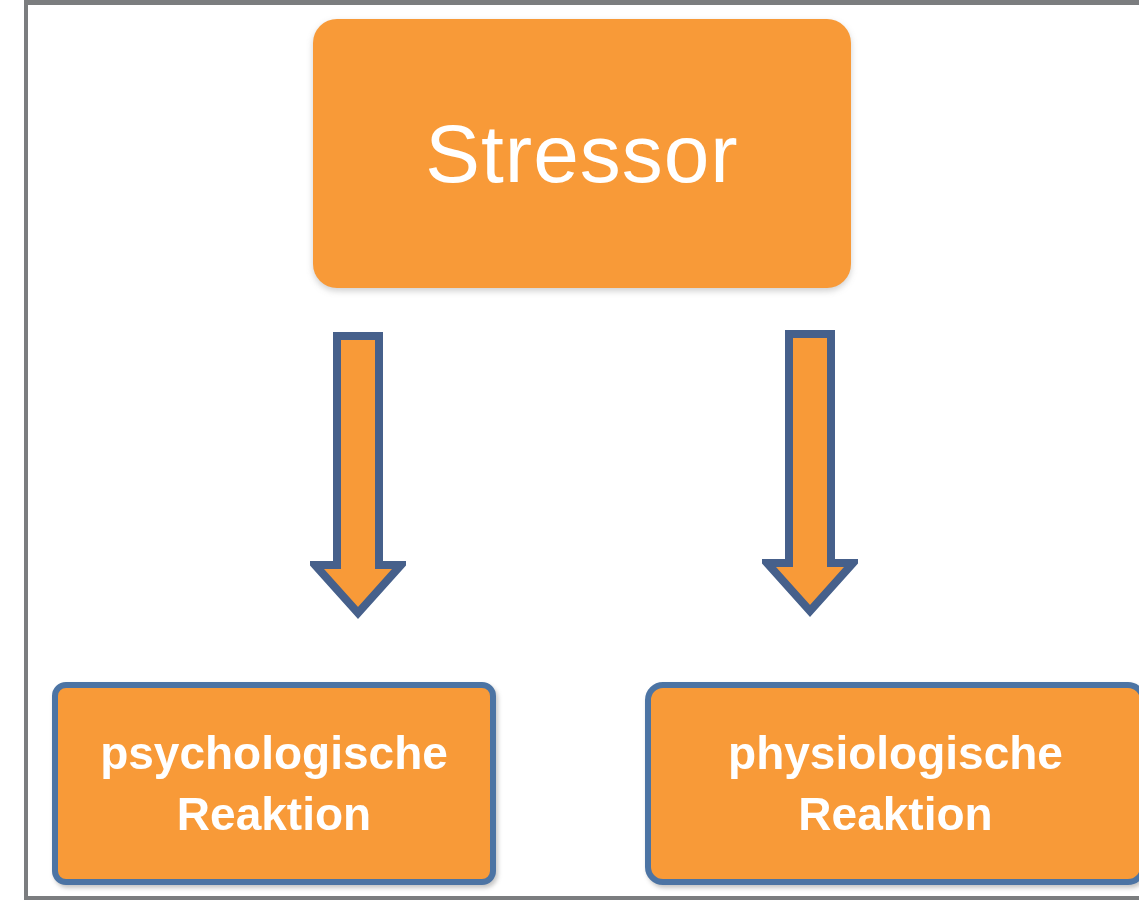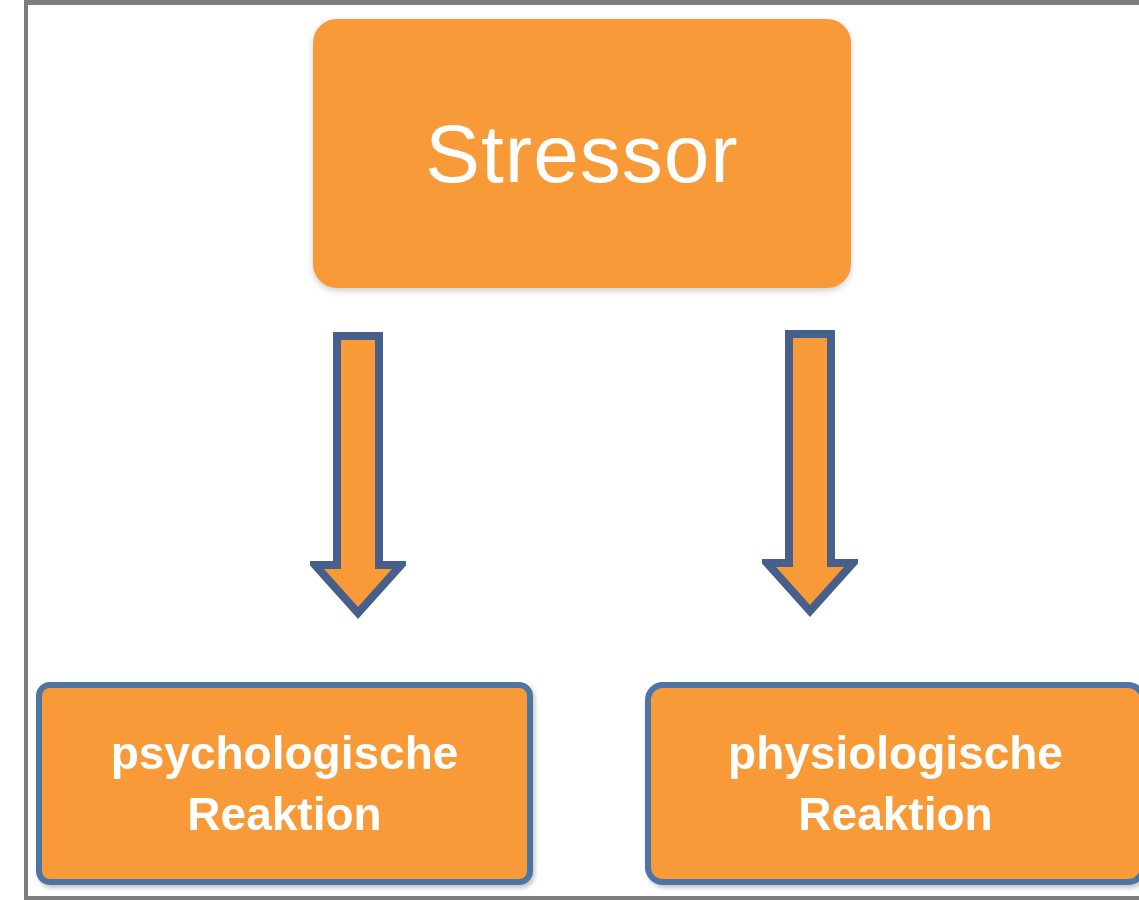--- a/index.html
+++ b/index.html
@@ -49,23 +49,23 @@
   .child-node {
     border: 6px solid var(--node-border-blue);
     border-radius: 14px;
     font-size: 46px;
     font-weight: 700;
     line-height: 1.32;
     padding: 0 20px;
     box-shadow: 2px 3px 4px rgba(90,90,90,0.35);
   }
   .child-left {
-    left: 8px;
+    left: 24px;
     top: 677px;
-    width: 497px;
+    width: 444px;
     height: 203px;
   }
   .child-right {
     left: 617px;
     top: 677px;
     width: 501px;
     height: 203px;
     border-radius: 18px;
   }
   .arrow {

